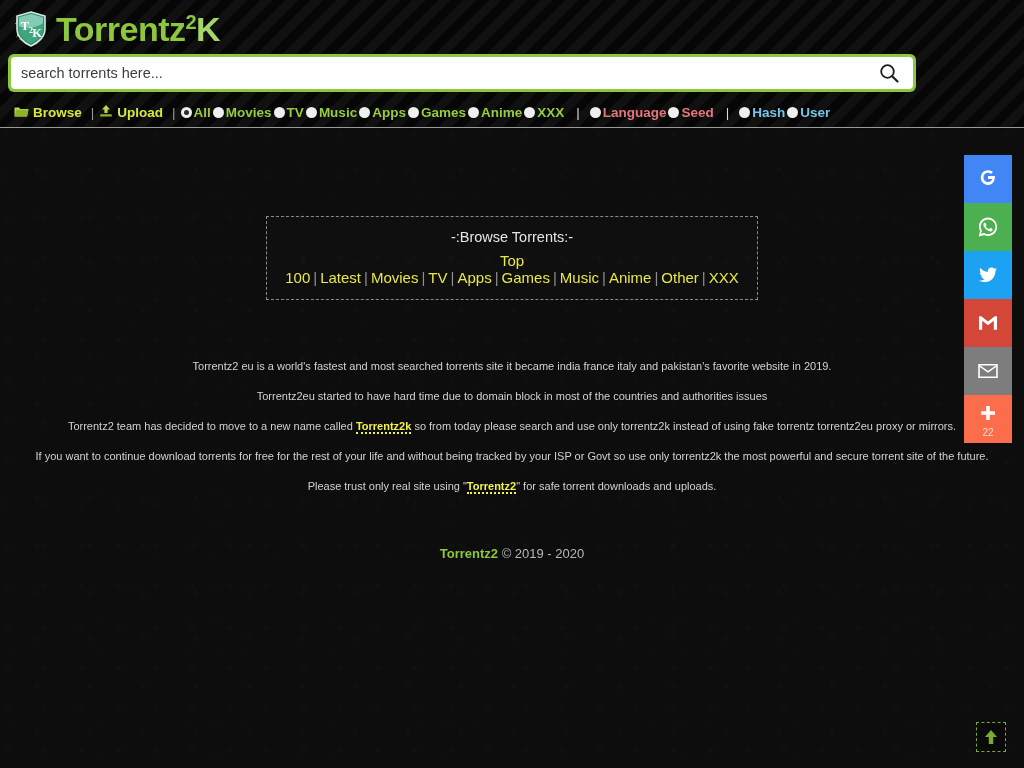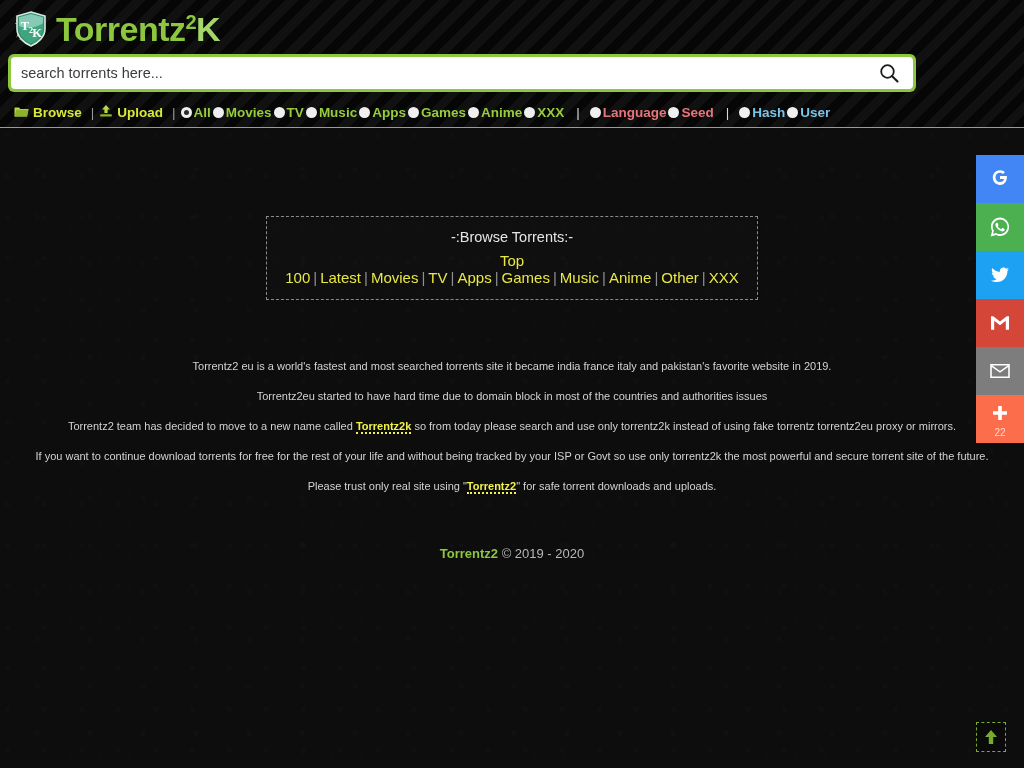--- a/index.html
+++ b/index.html
@@ -208,21 +208,21 @@
     color: #b8b8b8;
   }
   .footer .brand {
     color: #8dc63f;
     font-weight: bold;
   }
 
   
   .social-bar {
     position: absolute;
-    right: 0;
+    right: 12px;
     top: 155px;
     width: 48px;
     z-index: 20;
   }
   .social-item {
     width: 48px; height: 48px;
     display: flex;
     align-items: center;
     justify-content: center;
     cursor: pointer;

